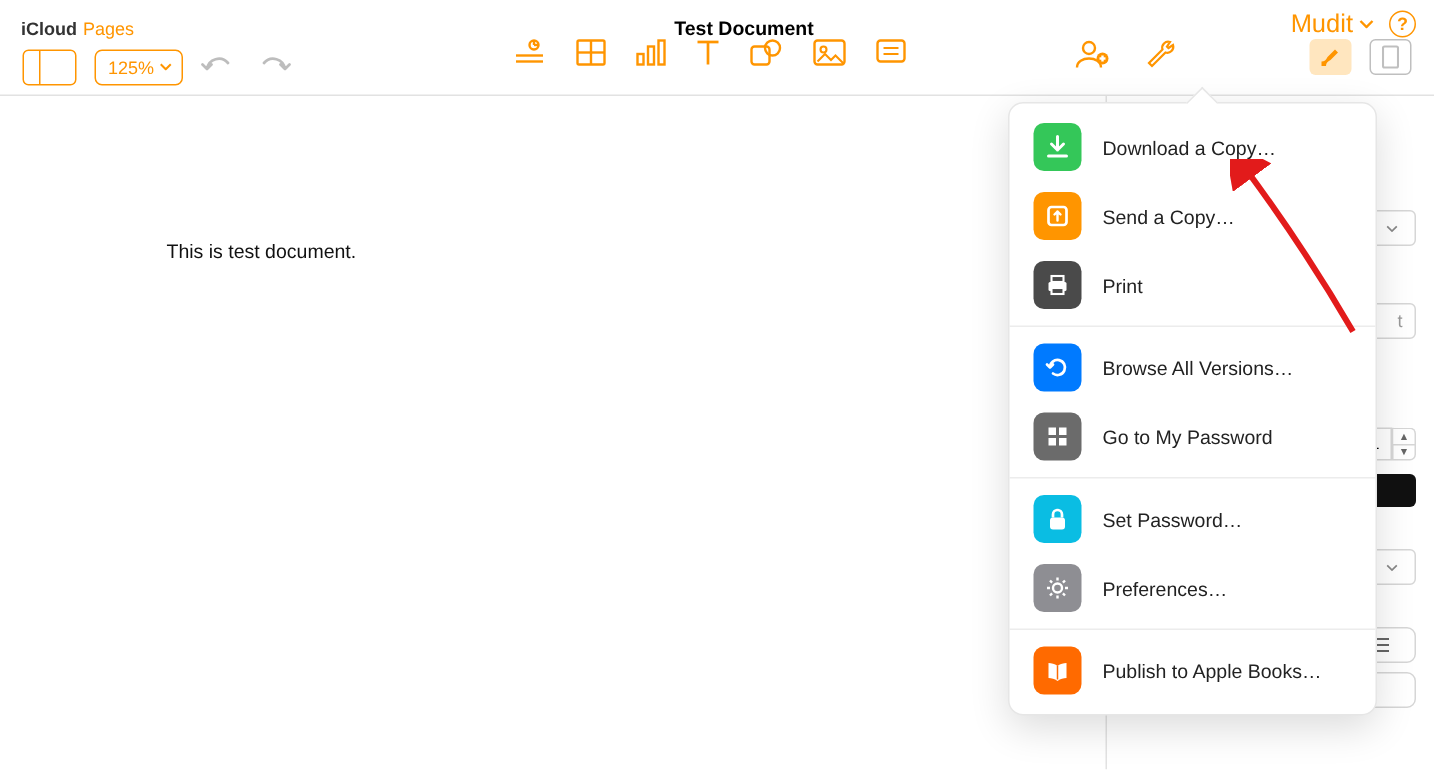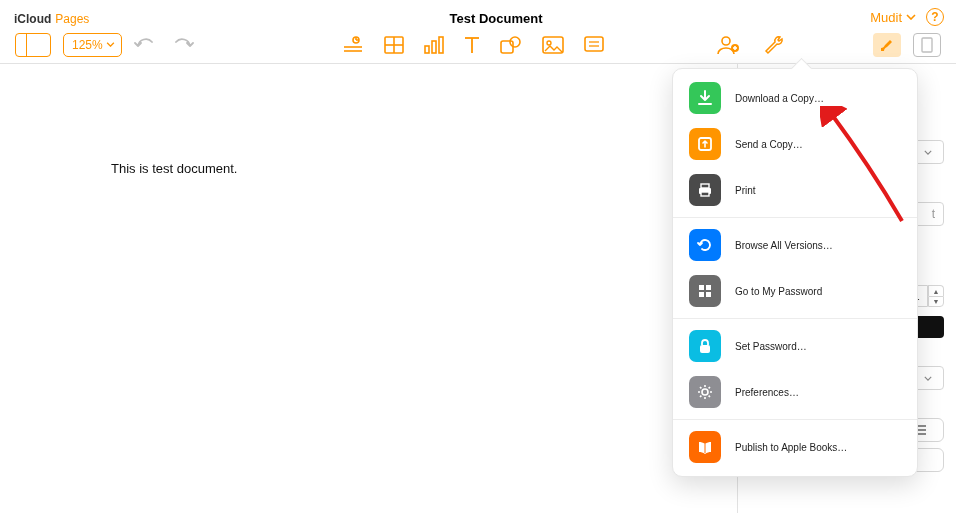--- a/index.html
+++ b/index.html
@@ -3,23 +3,23 @@
   <meta charset="utf-8">
   <style>
     * { margin: 0; padding: 0; box-sizing: border-box; font-family: -apple-system, BlinkMacSystemFont, "Helvetica Neue", Arial, sans-serif; }
     body { width: 956px; height: 513px; background: #fff; overflow: hidden; position: relative; }
     .titlebar { height: 26px; display: flex; align-items: flex-end; justify-content: center; position: relative; background: #fff; }
     .titlebar-left { position: absolute; left: 14px; display: flex; align-items: center; gap: 4px; }
     .titlebar-left .icloud { color: #333; font-weight: 600; font-size: 12px; }
     .titlebar-left .pages { color: #ff9500; font-weight: 400; font-size: 12px; }
     .titlebar .doc-title { font-weight: 700; font-size: 13px; color: #000; margin-left: 36px; }
     .titlebar-right { position: absolute; right: 12px; display: flex; align-items: center; gap: 10px; }
-    .titlebar-right .user { color: #ff9500; font-size: 13px; display: flex; align-items: center; gap: 4px; }
+    .titlebar-right .user { color: #ff9500; font-size: 17px; display: flex; align-items: center; gap: 4px; }
     .help { width: 18px; height: 18px; border: 1.5px solid #ff9500; border-radius: 50%; display: flex; align-items: center; justify-content: center; color: #ff9500; font-size: 12px; font-weight: 700; }
-    .toolbar { height: 38px; display: flex; align-items: center; border-bottom: 1px solid #e2e2e2; padding: 0 15px; position: relative; }
+    .toolbar { height: 38px; display: flex; border-bottom: 1px solid #e2e2e2; padding: 0 15px; position: relative; }
     .tool-group { display: flex; align-items: center; gap: 12px; }
     .tool-btn { display: flex; align-items: center; justify-content: center; cursor: pointer; color: #ff9500; }
     .sidebar-btn { width: 36px; height: 24px; border: 1px solid #ff9500; border-radius: 4px; position: relative; }
     .sidebar-btn::after { content: ""; position: absolute; left: 10px; top: 0; bottom: 0; width: 1px; background: #ff9500; }
     .zoom-sel { height: 24px; border: 1px solid #ff9500; border-radius: 5px; padding: 0 6px 0 8px; display: flex; align-items: center; gap: 3px; color: #ff9500; font-size: 12px; }
     .mid-tools { position: absolute; left: 342px; display: flex; align-items: center; gap: 20px; }
     .right-tools { position: absolute; left: 716px; display: flex; gap: 24px; }
     .far-tools { position: absolute; right: 15px; display: flex; gap: 12px; }
     .far-tools .active-tool { width: 28px; height: 24px; background: #ffe6bf; border-radius: 4px; display: flex; align-items: center; justify-content: center; color: #ff9500; }
     .doc-btn { width: 28px; height: 24px; border: 1.5px solid #bfbfbf; border-radius: 4px; display: flex; align-items: center; justify-content: center; color: #bfbfbf; }
@@ -36,21 +36,21 @@
     .stepper .arrows div { width: 16px; height: 11px; border: 1px solid #d6d6d6; display:flex; align-items:center; justify-content:center; font-size:7px; color:#666; }
     .stepper .arrows div:first-child { border-radius: 0 4px 0 0; border-bottom:none; }
     .stepper .arrows div:last-child { border-radius: 0 0 4px 0; }
     .swatch { width:100%; height:22px; background:#111; border-radius:4px; }
     .align-group { display:flex; width:100%; border:1px solid #d6d6d6; border-radius:6px; overflow:hidden; height:24px; }
     .align-group .seg { flex:1; display:flex; align-items:center; justify-content:center; border-right:1px solid #d6d6d6; font-size:11px; color:#666; }
     .align-group .seg:last-child { border-right:none; }
     .align-group .seg.active { background:#ff9500; color:#fff; }
     .dropdown { position: absolute; top: 68px; right: 38px; width: 246px; background: #fff; border: 1px solid #e6e6e6; border-radius: 10px; box-shadow: 0 8px 26px rgba(0,0,0,.14); z-index: 50; padding: 6px 0; }
     .dropdown::before { content:""; position:absolute; top:-8px; right:108px; width:14px; height:14px; background:#fff; border-left:1px solid #e6e6e6; border-top:1px solid #e6e6e6; transform:rotate(45deg); }
-    .dd-item { display:flex; align-items:center; gap:14px; padding: 7px 16px; cursor:pointer; font-size:10px; color:#222; }
+    .dd-item { display:flex; align-items:center; gap:14px; padding: 7px 16px; cursor:pointer; font-size:13px; color:#222; }
     .dd-icon { width:32px; height:32px; border-radius:7px; display:flex; align-items:center; justify-content:center; flex-shrink:0; }
     .dd-sep { height:1px; background:#ececec; margin:4px 0; }
     .arrow-annot { position:absolute; top:106px; right:46px; z-index:60; pointer-events:none; }
     svg { display:block; }
   </style>
 </head>
 <body>
 
 <div class="titlebar">
   <div class="titlebar-left">

